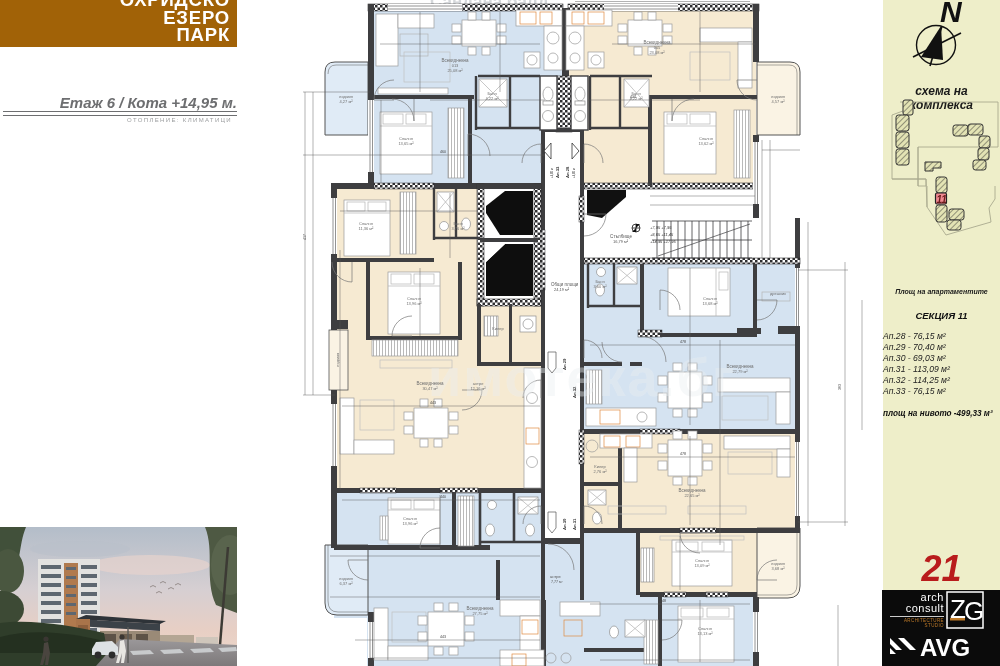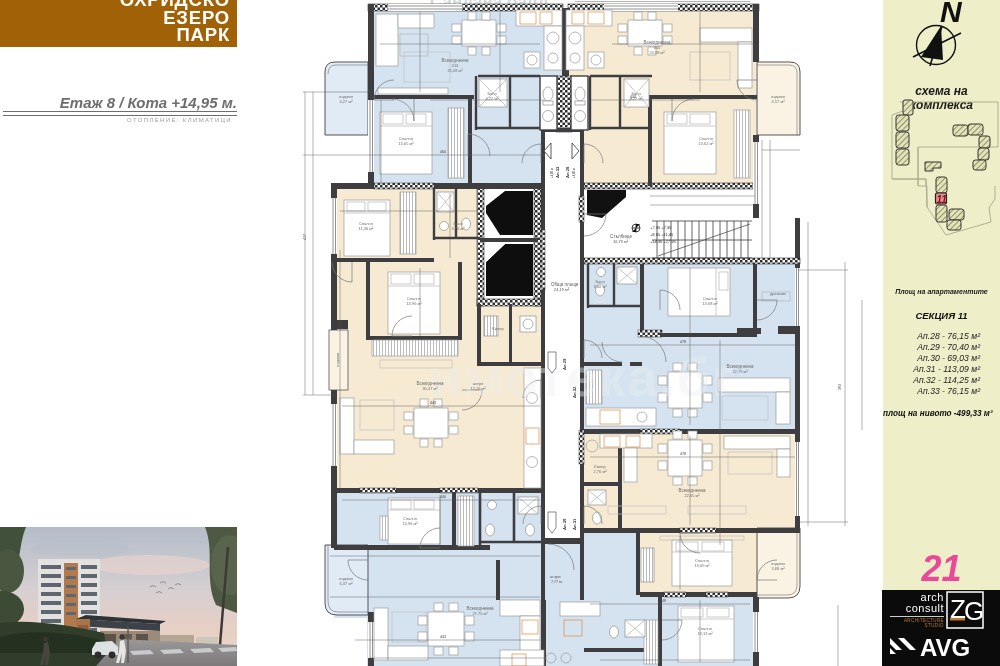--- a/index.html
+++ b/index.html
@@ -720,21 +720,21 @@
   <text x="566" y="530" transform="rotate(-90 566 530)">Ап.30</text>
   <text x="576" y="530" transform="rotate(-90 576 530)">Ап.31</text>
 </g>
 </svg>
 </div>
 
 <div class="abs" style="left:0;top:0;width:237px;height:47px;background:#a16207;overflow:hidden;">
   <div style="position:absolute;right:7px;top:-9px;text-align:right;color:#ffffff;font-weight:bold;font-size:18.5px;line-height:17.6px;letter-spacing:0.8px;">ОХРИДСКО<br>ЕЗЕРО<br>ПАРК</div>
 </div>
 
-<div class="abs" style="left:0;top:94px;width:237px;text-align:right;color:#6d6e70;font-weight:bold;font-style:italic;font-size:15px;">Етаж 8 / Кота +14,95 м.</div>
+<div class="abs" style="left:0;top:94px;width:237px;text-align:right;color:#6d6e70;font-weight:bold;font-style:italic;font-size:15px;">Етаж 6 / Кота +14,95 м.</div>
 
 <div class="abs" style="left:3px;top:111px;width:234px;height:3px;border-top:1.4px solid #6d6e70;border-bottom:1px solid #6d6e70;"></div>
 
 <div class="abs" style="left:0;top:117px;width:232px;text-align:right;color:#9c9ea0;font-size:6px;letter-spacing:1.35px;font-weight:normal;">ОТОПЛЕНИЕ: КЛИМАТИЦИ</div>
 
 <div id="photohost" class="abs" style="left:0;top:527px;width:237px;height:139px;">
 <svg width="237" height="139" viewBox="0 0 237 139">
   <defs>
     <linearGradient id="sky" x1="0" y1="0" x2="0" y2="1">
       <stop offset="0" stop-color="#b3bdc9"></stop>
@@ -890,27 +890,27 @@
 
     <rect x="66" y="111" width="15" height="11" rx="2.5" fill="url(#hb)" stroke="#333" stroke-width="1"></rect>
 
     <rect x="64" y="122" width="14" height="10" rx="2.5" fill="url(#hb)" stroke="#333" stroke-width="1"></rect>
   </svg>
 
   <div style="position:absolute;left:0;top:288px;width:117px;text-align:center;font-weight:bold;font-style:italic;font-size:7px;color:#1a1a1a;">Площ на апартаментите</div>
 
   <div style="position:absolute;left:0;top:310px;width:117px;text-align:center;font-weight:bold;font-style:italic;font-size:9.5px;color:#111;">СЕКЦИЯ 11</div>
 
-  <div style="position:absolute;left:0;top:331px;width:97px;text-align:right;font-style:italic;font-size:8.6px;line-height:10.9px;color:#222;">
+  <div style="position:absolute;left:0;top:331px;width:97px;text-align:left;font-style:italic;font-size:8.6px;line-height:10.9px;color:#222;">
     Ап.28 - 76,15 м²<br>Ап.29 - 70,40 м²<br>Ап.30 - 69,03 м²<br>Ап.31 - 113,09 м²<br>Ап.32 - 114,25 м²<br>Ап.33 - 76,15 м²
   </div>
 
   <div style="position:absolute;left:0;top:409px;width:134px;font-weight:bold;font-style:italic;font-size:8.2px;white-space:nowrap;color:#111;">площ на нивото -499,33 м²</div>
 
-  <div style="position:absolute;left:0;top:548px;width:117px;text-align:center;font-weight:bold;font-style:italic;font-size:36px;color:#ec4899;">21</div>
+  <div style="position:absolute;left:0;top:548px;width:117px;text-align:center;font-weight:bold;font-style:italic;font-size:36px;color:#b91c1c;">21</div>
 </div>
 
 <div id="logohost" class="abs" style="left:882px;top:590px;width:118px;height:76px;background:#0b0b0b;">
 
   <div style="position:absolute;left:0;top:2px;width:62px;text-align:right;color:#fff;font-size:11px;line-height:11px;letter-spacing:0.5px;">arch<br>consult</div>
   <div style="position:absolute;left:8px;top:26px;width:54px;border-top:1px solid #ccc;"></div>
   <div style="position:absolute;left:0px;top:28px;width:62px;text-align:right;color:#c07b28;font-size:4.5px;line-height:5px;letter-spacing:0.4px;">ARCHITECTURE<br>STUDIO</div>
 
   <svg width="38" height="38" style="position:absolute;left:64px;top:1px;">
     <rect x="1" y="1" width="36" height="36" fill="none" stroke="#fff" stroke-width="1.5"></rect>

